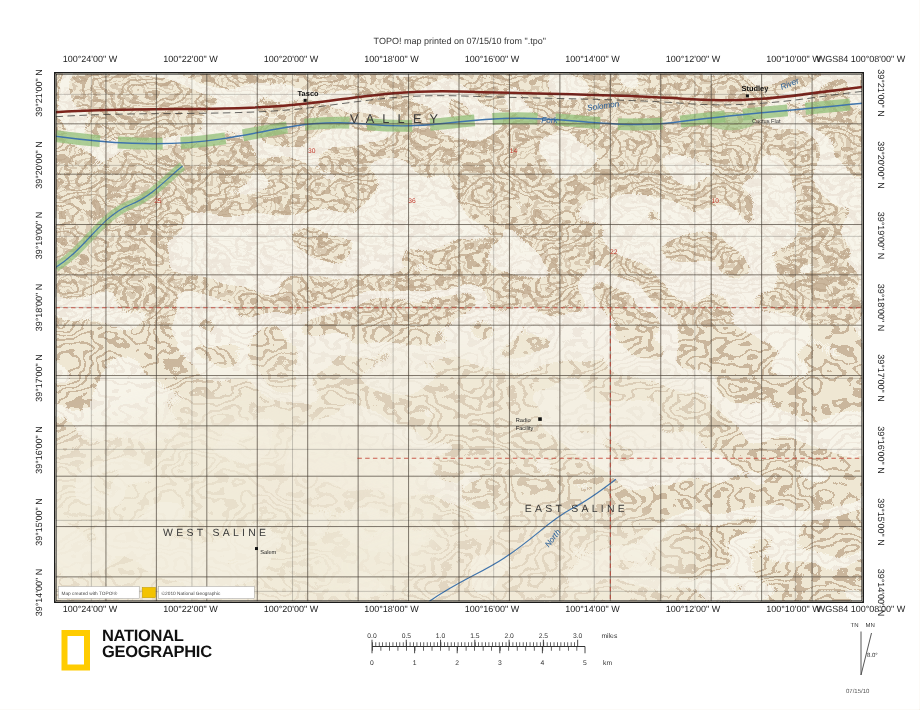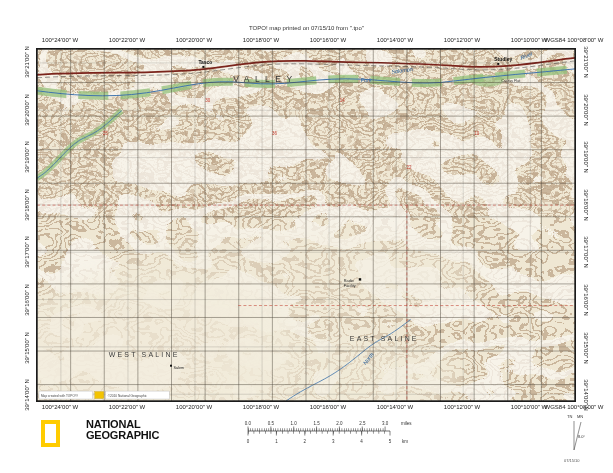--- a/index.html
+++ b/index.html
@@ -7,21 +7,21 @@
         font-family:"Liberation Sans", sans-serif;color:#222;}
   .abs{position:absolute;}
   .lon{position:absolute;top:37px;font-size:6px;color:#222;white-space:nowrap;transform:translateX(-50%);}
   .lonb{top:404px;}
   .lat{position:absolute;font-size:6px;color:#222;white-space:nowrap;}
   .latL{transform:translate(-50%,-50%) rotate(-90deg);left:27px;}
   .latR{transform:translate(-50%,-50%) rotate(90deg);left:586px;}
   #hdr{position:absolute;top:25px;left:0;width:613px;text-align:center;font-size:6px;color:#333;}
   #mapframe{position:absolute;left:36px;top:48px;width:540px;height:354px;border:1px solid #1b1b1b;box-sizing:border-box;background:#efe7d3;}
   #ng-logo-box{position:absolute;left:41px;top:420px;width:11px;height:19px;border:4px solid #fc0;background:#fff;}
-  #ng-logo-text{position:absolute;left:68px;top:419px;font-size:11px;line-height:11px;font-weight:bold;color:#111;letter-spacing:-0.2px;margin-left:18px;}
+  #ng-logo-text{position:absolute;left:68px;top:419px;font-size:11px;line-height:11px;font-weight:bold;color:#111;letter-spacing:-0.2px;}
   svg text{font-family:"Liberation Sans", sans-serif;}
 </style>
 </head>
 <body>
 
 <div id="page">
 
   <div id="hdr">TOPO! map printed on 07/15/10 from ".tpo"</div>
 
   <span class="lon" style="left:60px">100°24'00" W</span>

